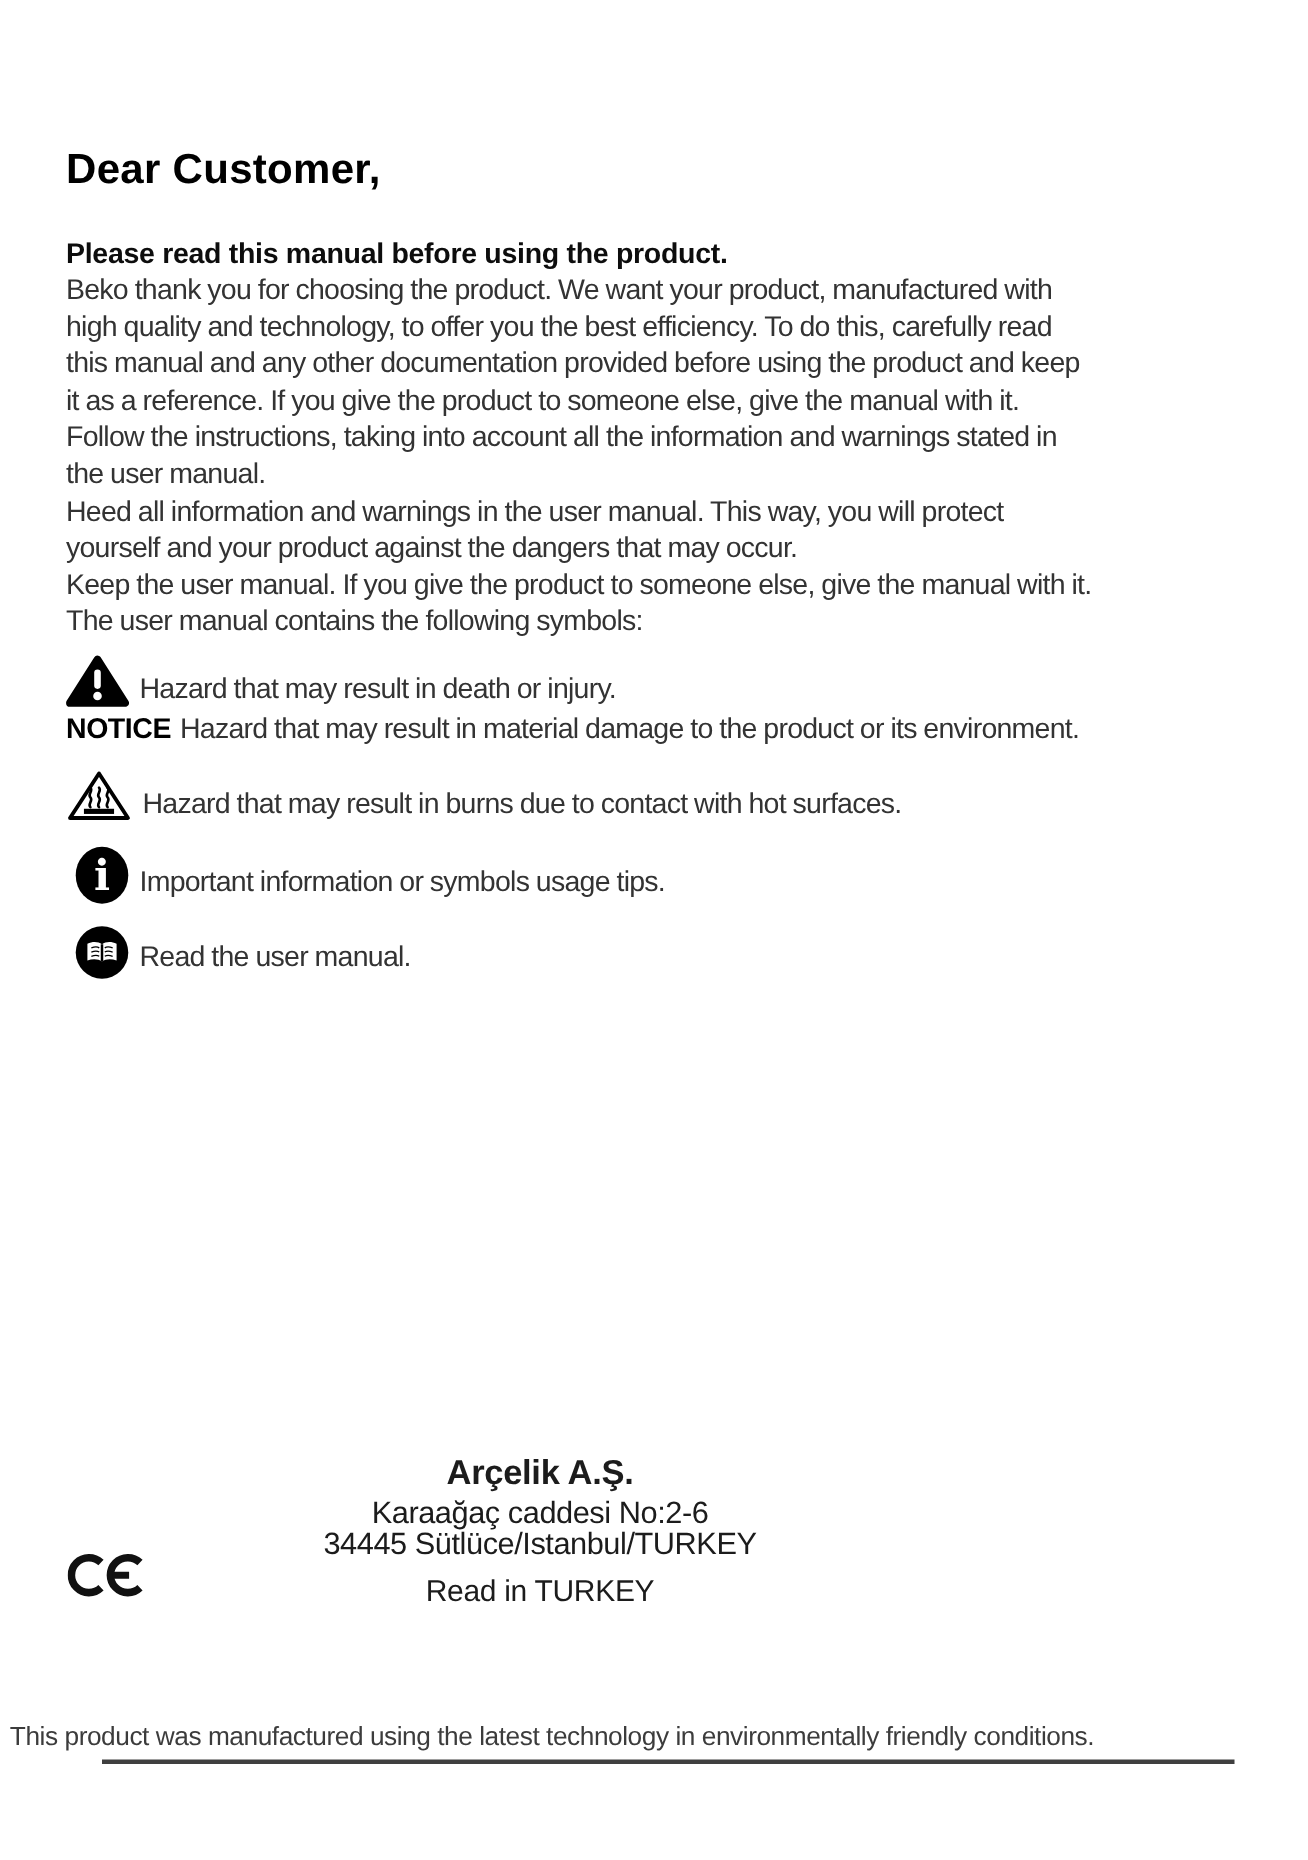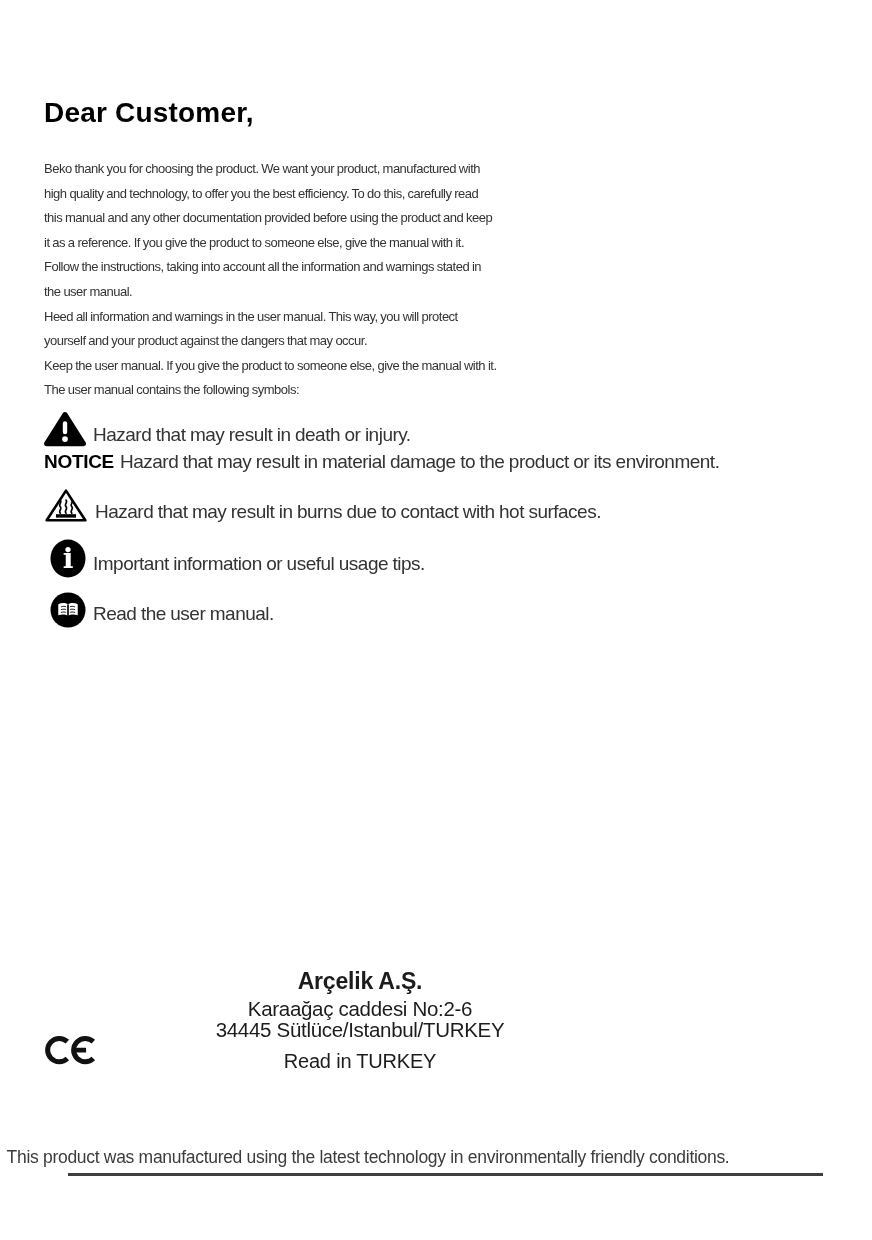--- a/index.html
+++ b/index.html
@@ -26,21 +26,21 @@
     margin-bottom:28px;
   }
   .lead-heading {
     font-size:19px;
     font-weight:bold;
     color:#0d0d0d;
     line-height:25px;
     letter-spacing:-0.2px;
   }
   .body-text {
-    font-size:13px;
+    font-size:19px;
     line-height:24.6px;
     letter-spacing:-0.5px;
     word-spacing:-0.3px;
     white-space:pre-line;
     color:#333333;
   }
   .symbols { margin-top:8px; }
   .sym-row {
     display:flex;
     align-items:flex-end;
@@ -112,20 +112,21 @@
 </style>
 </head>
 <body>
 
 <div class="page">
 
   <div class="content">
 
     <div class="doc-title">Dear Customer,</div>
 
+    <div class="lead-heading">Please read this manual before using the product.</div>
 
     <div class="body-text">Beko thank you for choosing the product. We want your product, manufactured with
 high quality and technology, to offer you the best efficiency. To do this, carefully read
 this manual and any other documentation provided before using the product and keep
 it as a reference. If you give the product to someone else, give the manual with it.
 Follow the instructions, taking into account all the information and warnings stated in
 the user manual.
 Heed all information and warnings in the user manual. This way, you will protect
 yourself and your product against the dangers that may occur.
 Keep the user manual. If you give the product to someone else, give the manual with it.
@@ -161,21 +162,21 @@
         <span class="sym-text">Hazard that may result in burns due to contact with hot surfaces.</span>
       </div>
 
       <div class="sym-row row-info">
         <span class="icon-holder">
           <svg width="36" height="39" viewBox="0 0 37 40">
             <ellipse cx="18.5" cy="20" rx="18" ry="19.5" fill="#000"></ellipse>
             <text x="18.5" y="30" font-family="DejaVu Serif, serif" font-size="29" font-weight="bold" fill="#fff" text-anchor="middle">i</text>
           </svg>
         </span>
-        <span class="sym-text">Important information or useful usage tips.</span>
+        <span class="sym-text">Important information or symbols usage tips.</span>
       </div>
 
       <div class="sym-row row-book">
         <span class="icon-holder">
           <svg width="36" height="36" viewBox="0 0 37 37">
             <circle cx="18.5" cy="18.5" r="18" fill="#000"></circle>
             <path d="M8.5 12.5 C 12 10.8 16 11 18.5 12.8 C 21 11 25 10.8 28.5 12.5 L 28.5 24 C 25 22.6 21 22.8 18.5 24.6 C 16 22.8 12 22.6 8.5 24 Z" fill="#fff"></path>
             <line x1="18.5" y1="12.8" x2="18.5" y2="24.6" stroke="#000" stroke-width="1.7"></line>
             <path d="M11.2 15.3 c2.4 -0.8 4.3 -0.7 5.4 0 M11.2 18.2 c2.4 -0.8 4.3 -0.7 5.4 0 M11.2 21.1 c2.4 -0.8 4.3 -0.7 5.4 0" stroke="#000" stroke-width="0.9" fill="none"></path>
             <path d="M25.8 15.3 c-2.4 -0.8 -4.3 -0.7 -5.4 0 M25.8 18.2 c-2.4 -0.8 -4.3 -0.7 -5.4 0 M25.8 21.1 c-2.4 -0.8 -4.3 -0.7 -5.4 0" stroke="#000" stroke-width="0.9" fill="none"></path>

